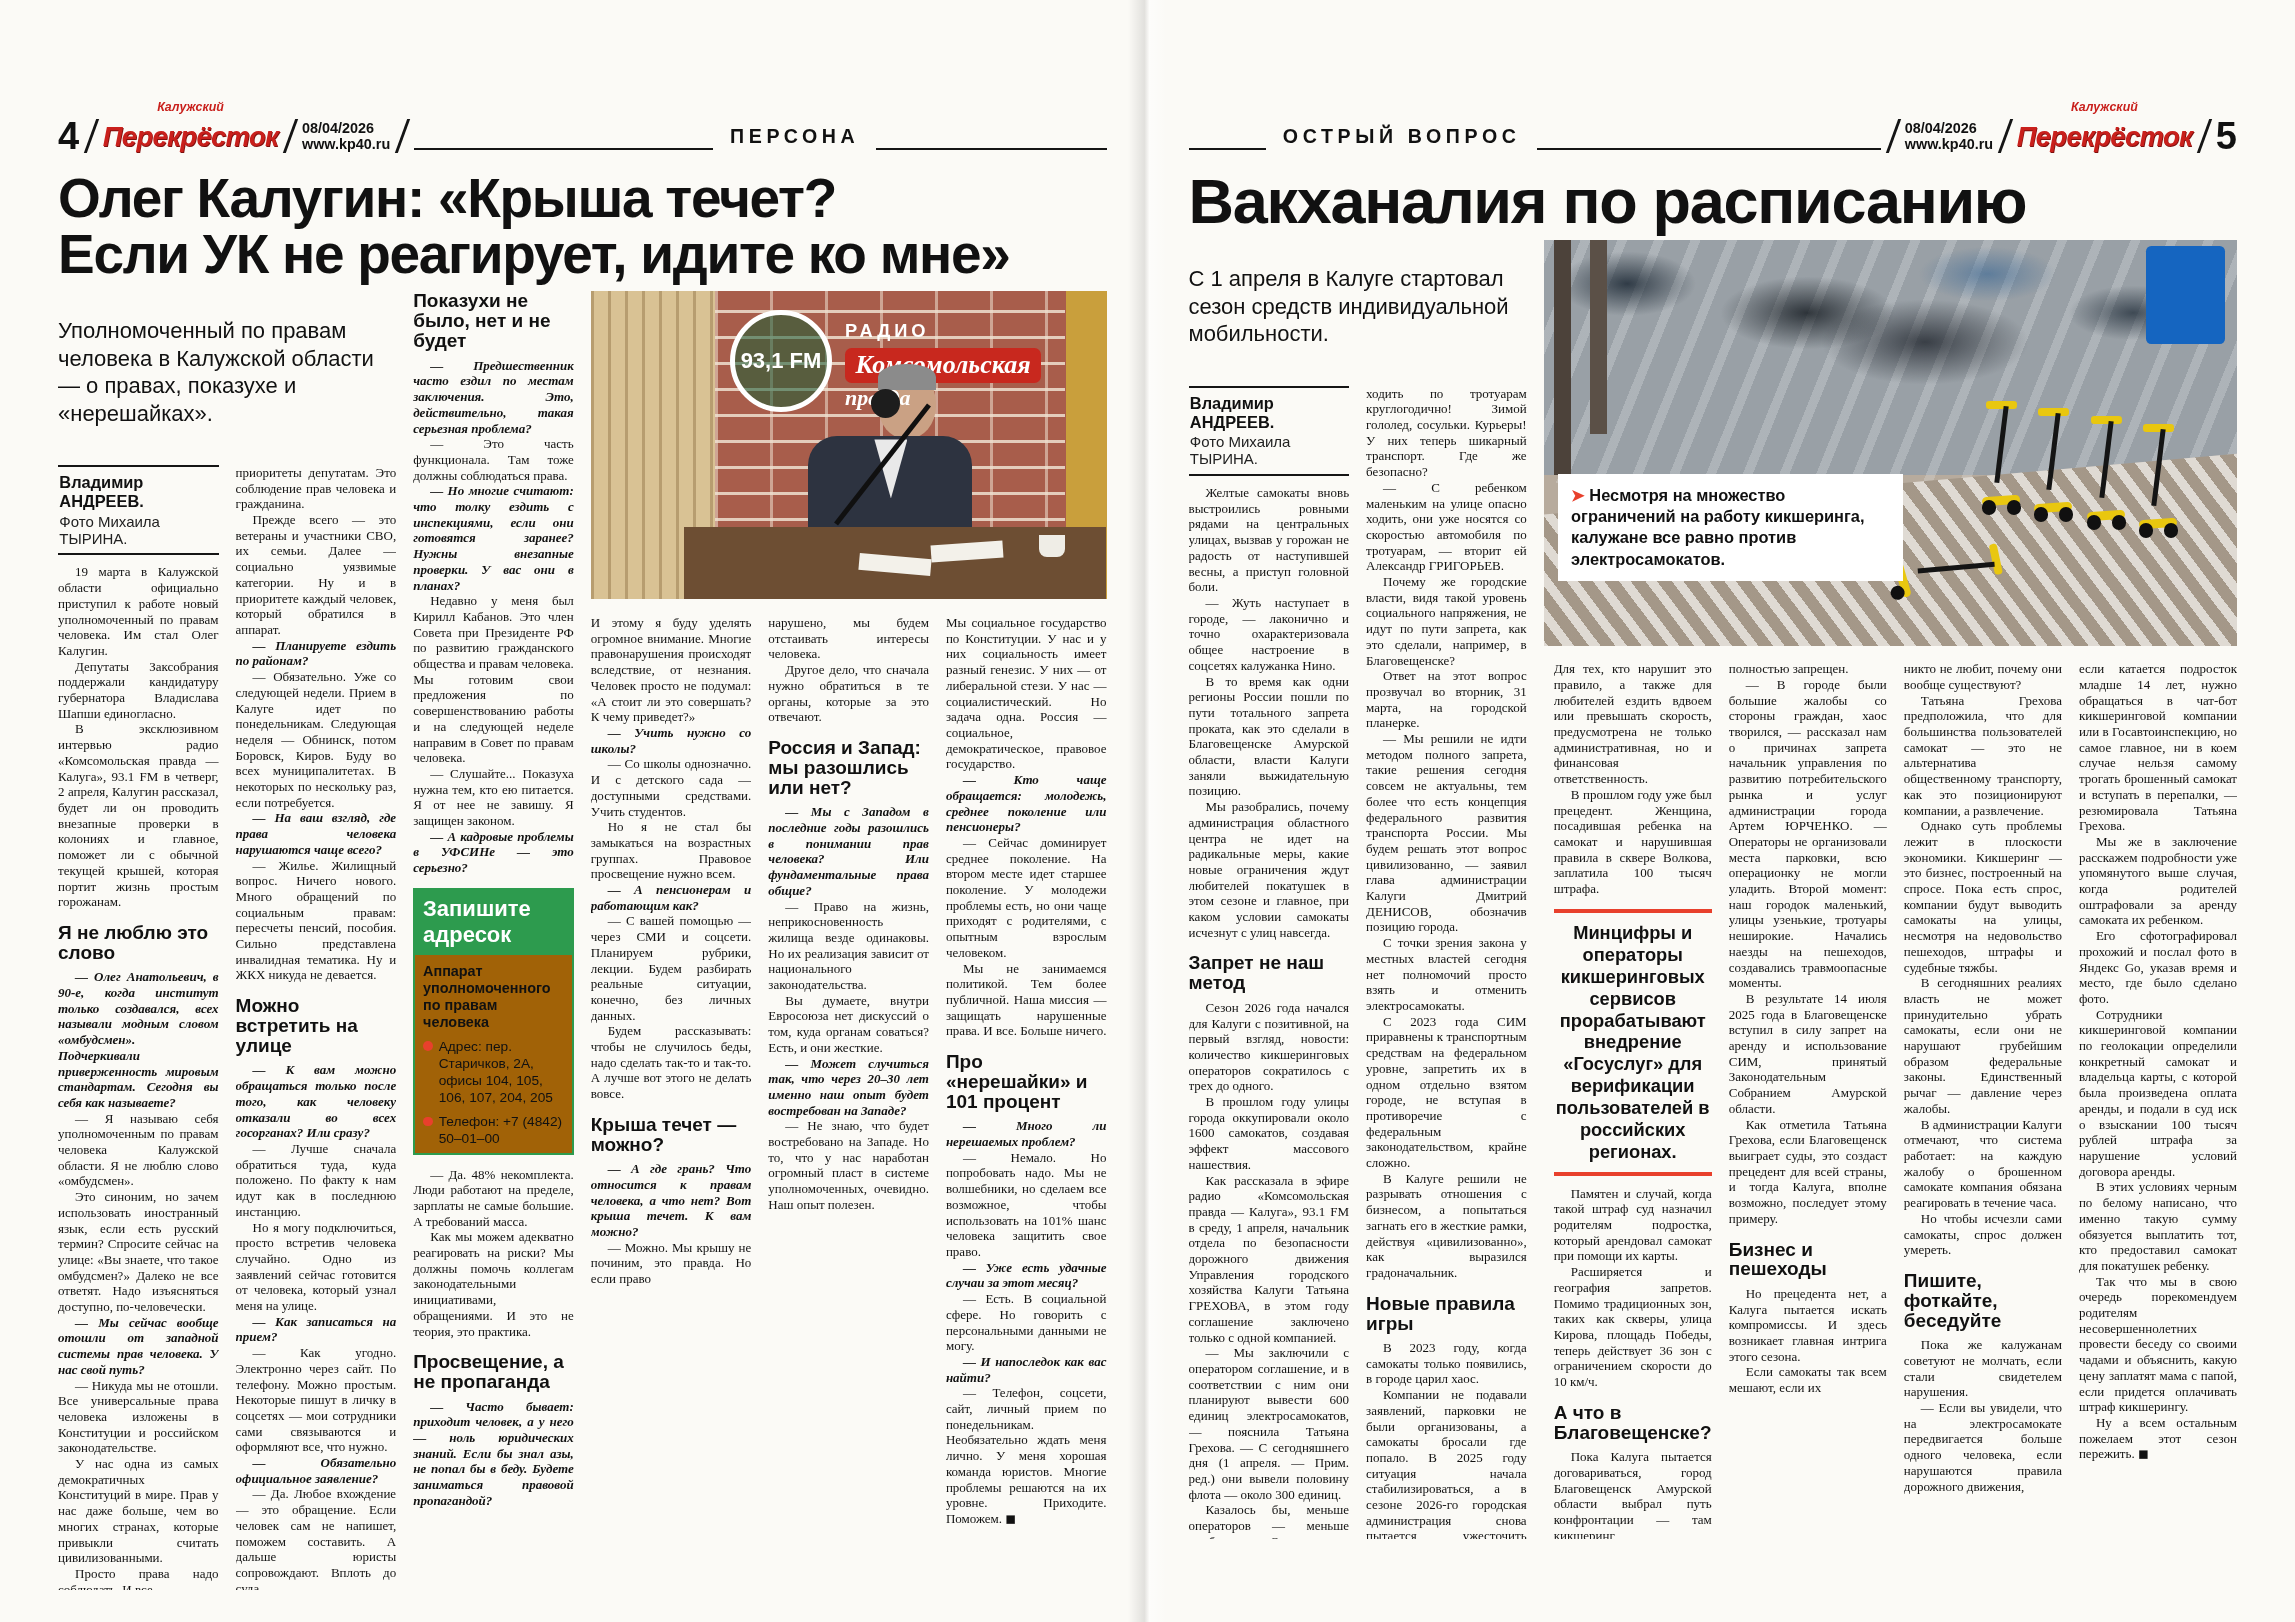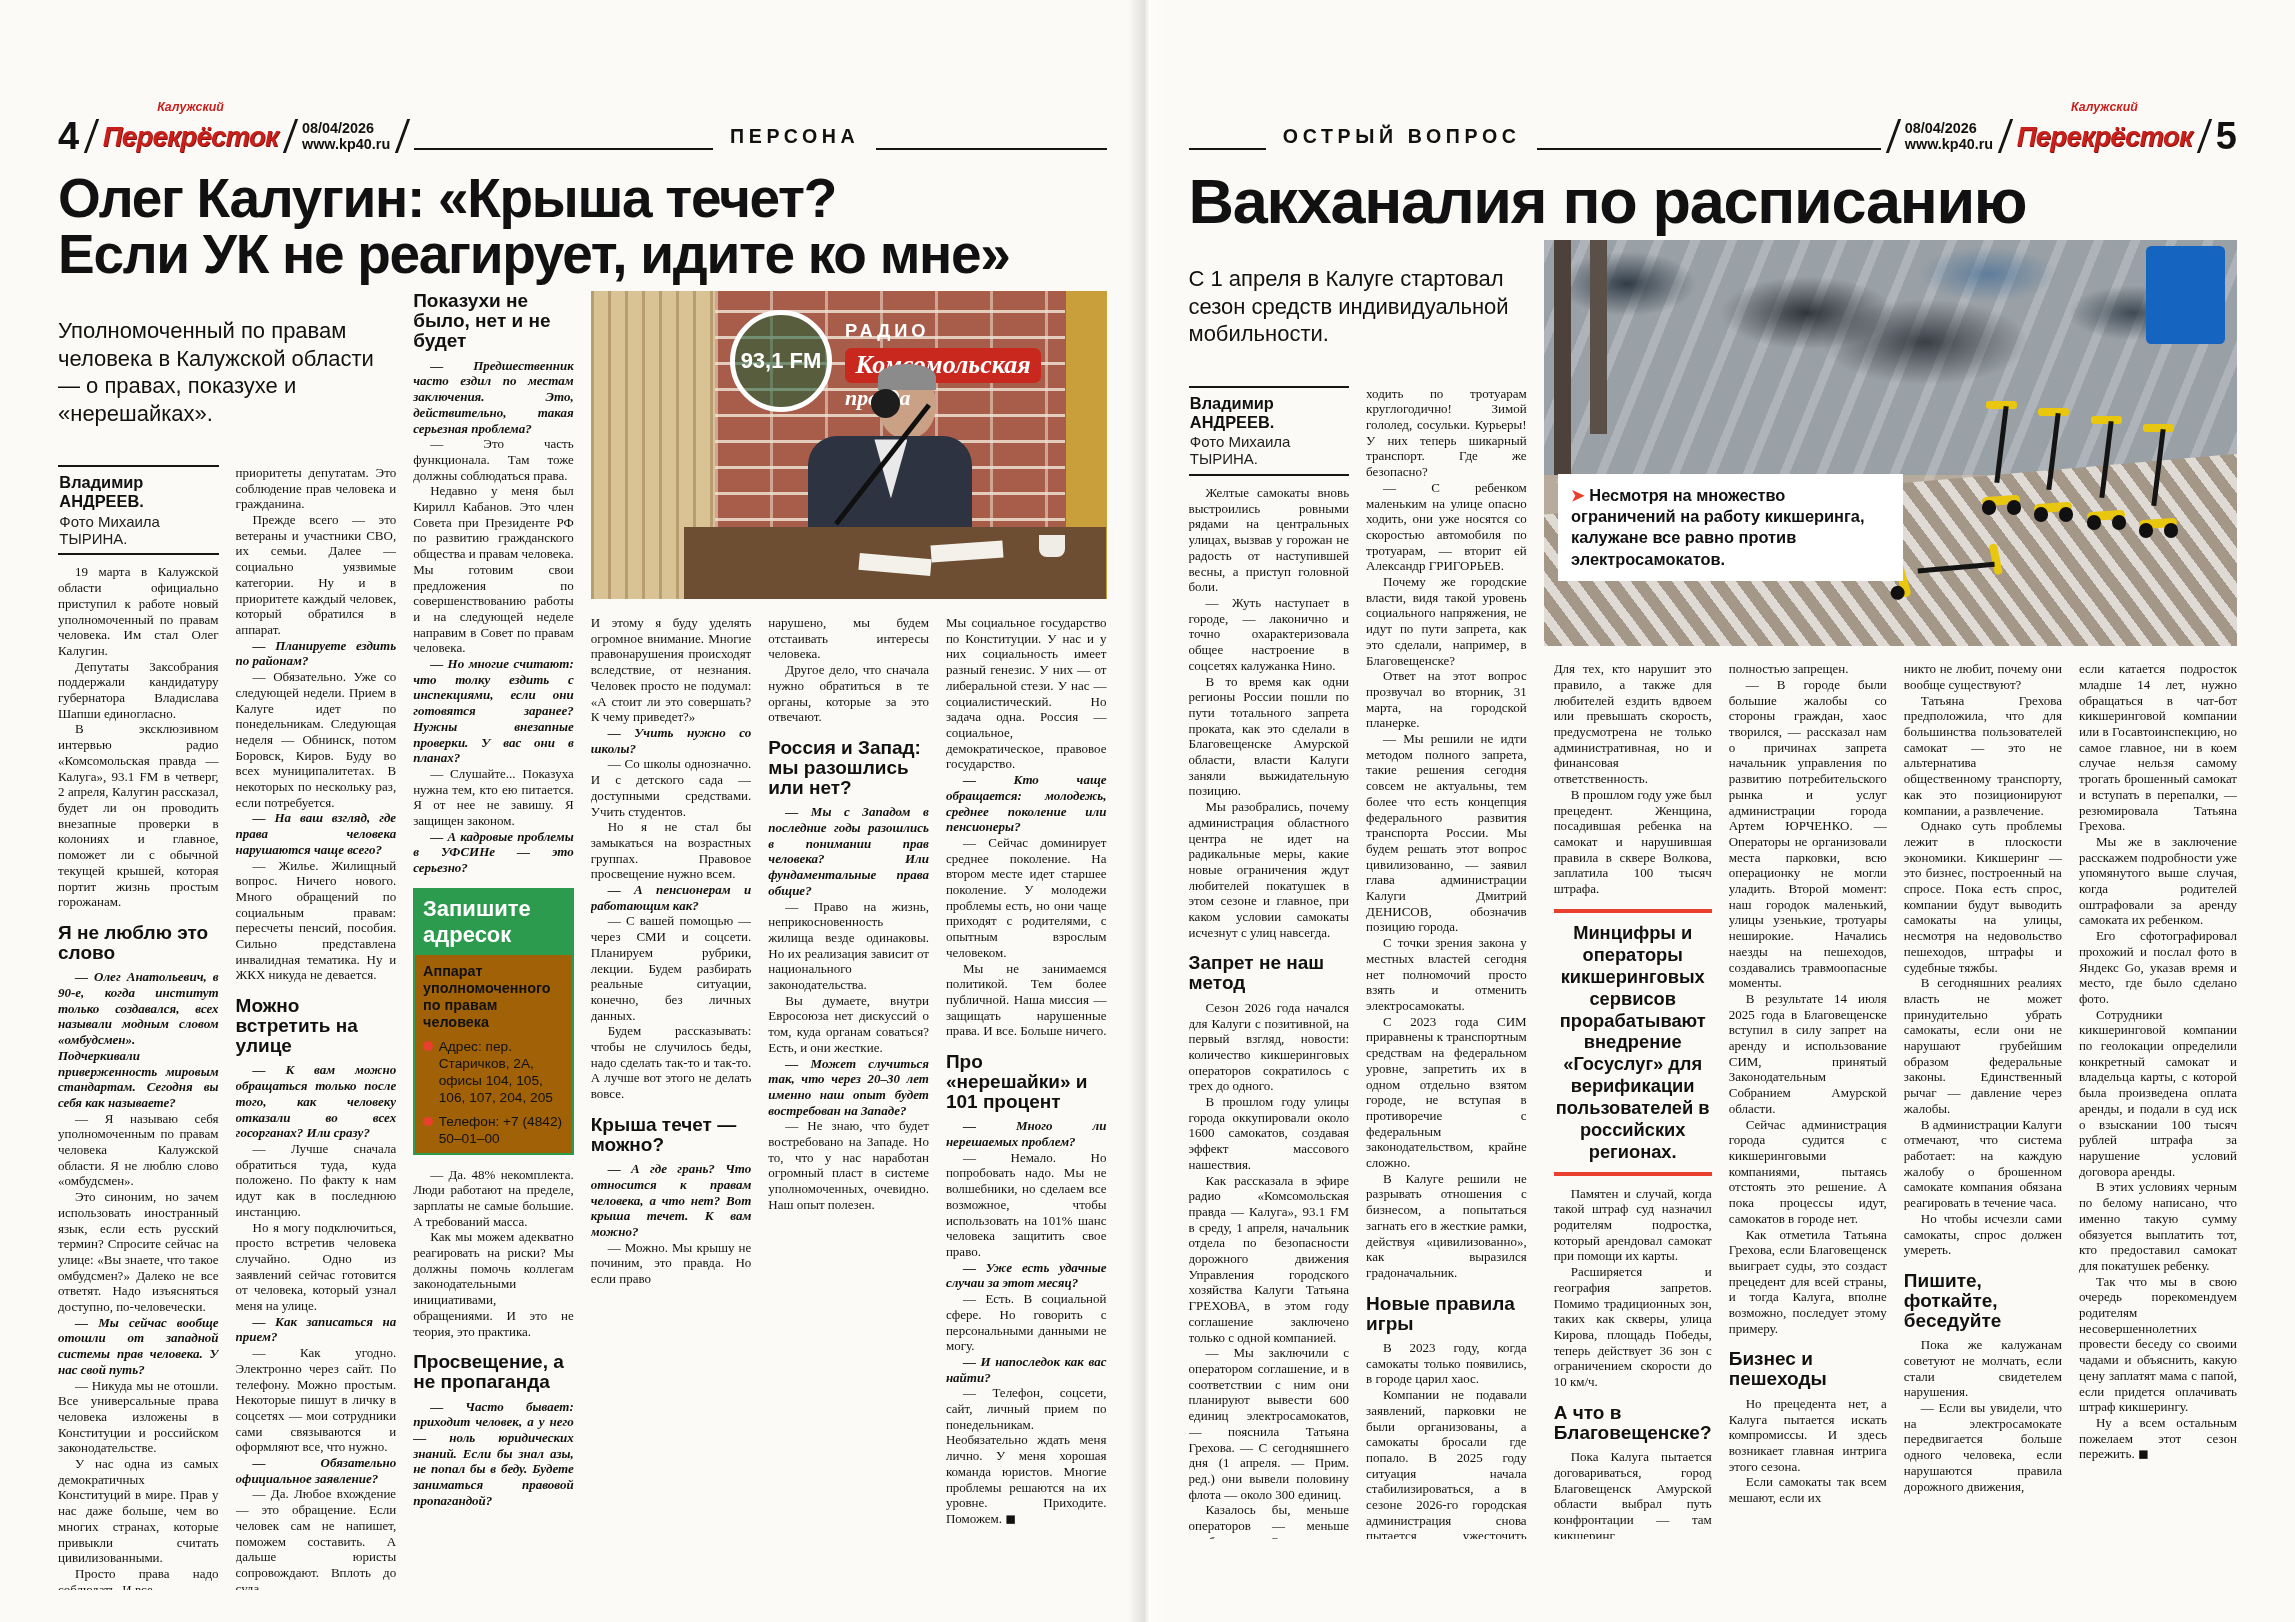--- a/index.html
+++ b/index.html
@@ -181,22 +181,22 @@
             <p class="para q">— Обязательно официальное заявление?</p>
             <p class="para">— Да. Любое вхождение — это обращение. Если человек сам не напишет, поможем составить. А дальше юристы сопровождают. Вплоть до суда.</p>
           </div>
       </div>
 
       <div class="c3">
         <div>
             <h3 class="xhead">Показухи не было, нет и не будет</h3>
             <p class="para q">— Предшественник часто ездил по местам заключения. Это, действительно, такая серьезная проблема?</p>
             <p class="para">— Это часть функционала. Там тоже должны соблюдаться права.</p>
+            <p class="para q">— Но многие считают: что толку ездить с инспекциями, если они готовятся заранее? Нужны внезапные проверки. У вас они в планах?</p>
             <p class="para">Недавно у меня был Кирилл Кабанов. Это член Совета при Президенте РФ по развитию гражданского общества и правам человека. Мы готовим свои предложения по совершенствованию работы и на следующей неделе направим в Совет по правам человека.</p>
-            <p class="para q">— Но многие считают: что толку ездить с инспекциями, если они готовятся заранее? Нужны внезапные проверки. У вас они в планах?</p>
             <p class="para">— Слушайте... Показуха нужна тем, кто ею питается. Я от нее не завишу. Я защищен законом.</p>
             <p class="para q">— А кадровые проблемы в УФСИНе — это серьезно?</p>
           </div>
         <aside class="adrbox">
           <div class="adrbox-head">Запишите адресок</div>
           <div class="adrbox-title">Аппарат уполномоченного по правам человека</div>
           <div class="adrbox-item">
             <span class="dot"></span>
             <span>Адрес: пер. Старичков, 2А, офисы 104, 105, 106, 107, 204, 205</span>
           </div>
@@ -397,21 +397,20 @@
                 <p class="para">Расширяется и география запретов. Помимо традиционных зон, таких как скверы, улица Кирова, площадь Победы, теперь действует 36 зон с ограничением скорости до 10 км/ч.</p>
                 <h3 class="xhead">А что в Благовещенске?</h3>
                 <p class="para">Пока Калуга пытается договариваться, город Благовещенск Амурской области выбрал путь конфронтации — там кикшеринг</p>
               </div>
             </div>
           <div>
               <div>
                 <p class="para noind">полностью запрещен.</p>
                 <p class="para">— В городе были большие жалобы со стороны граждан, хаос творился, — рассказал нам о причинах запрета начальник управления по развитию потребительского рынка и услуг администрации города Артем ЮРЧЕНКО. — Операторы не организовали места парковки, всю операционку не могли уладить. Второй момент: наш городок маленький, улицы узенькие, тротуары неширокие. Начались наезды на пешеходов, создавались травмоопасные моменты.</p>
                 <p class="para">В результате 14 июля 2025 года в Благовещенске вступил в силу запрет на аренду и использование СИМ, принятый Законодательным Собранием Амурской области.</p>
-                <p class="para">Сейчас администрация города судится с кикшеринговыми компаниями, пытаясь отстоять это решение. А пока процессы идут, самокатов в городе нет.</p>
                 <p class="para">Как отметила Татьяна Грехова, если Благовещенск выиграет суды, это создаст прецедент для всей страны, и тогда Калуга, вполне возможно, последует этому примеру.</p>
                 <h3 class="xhead">Бизнес и пешеходы</h3>
                 <p class="para">Но прецедента нет, а Калуга пытается искать компромиссы. И здесь возникает главная интрига этого сезона.</p>
                 <p class="para">Если самокаты так всем мешают, если их</p>
               </div>
             </div>
           <div>
               <div>
                 <p class="para noind">никто не любит, почему они вообще существуют?</p>
                 <p class="para">Татьяна Грехова предположила, что для большинства пользователей самокат — это не альтернатива общественному транспорту, как это позиционируют компании, а развлечение.</p>

